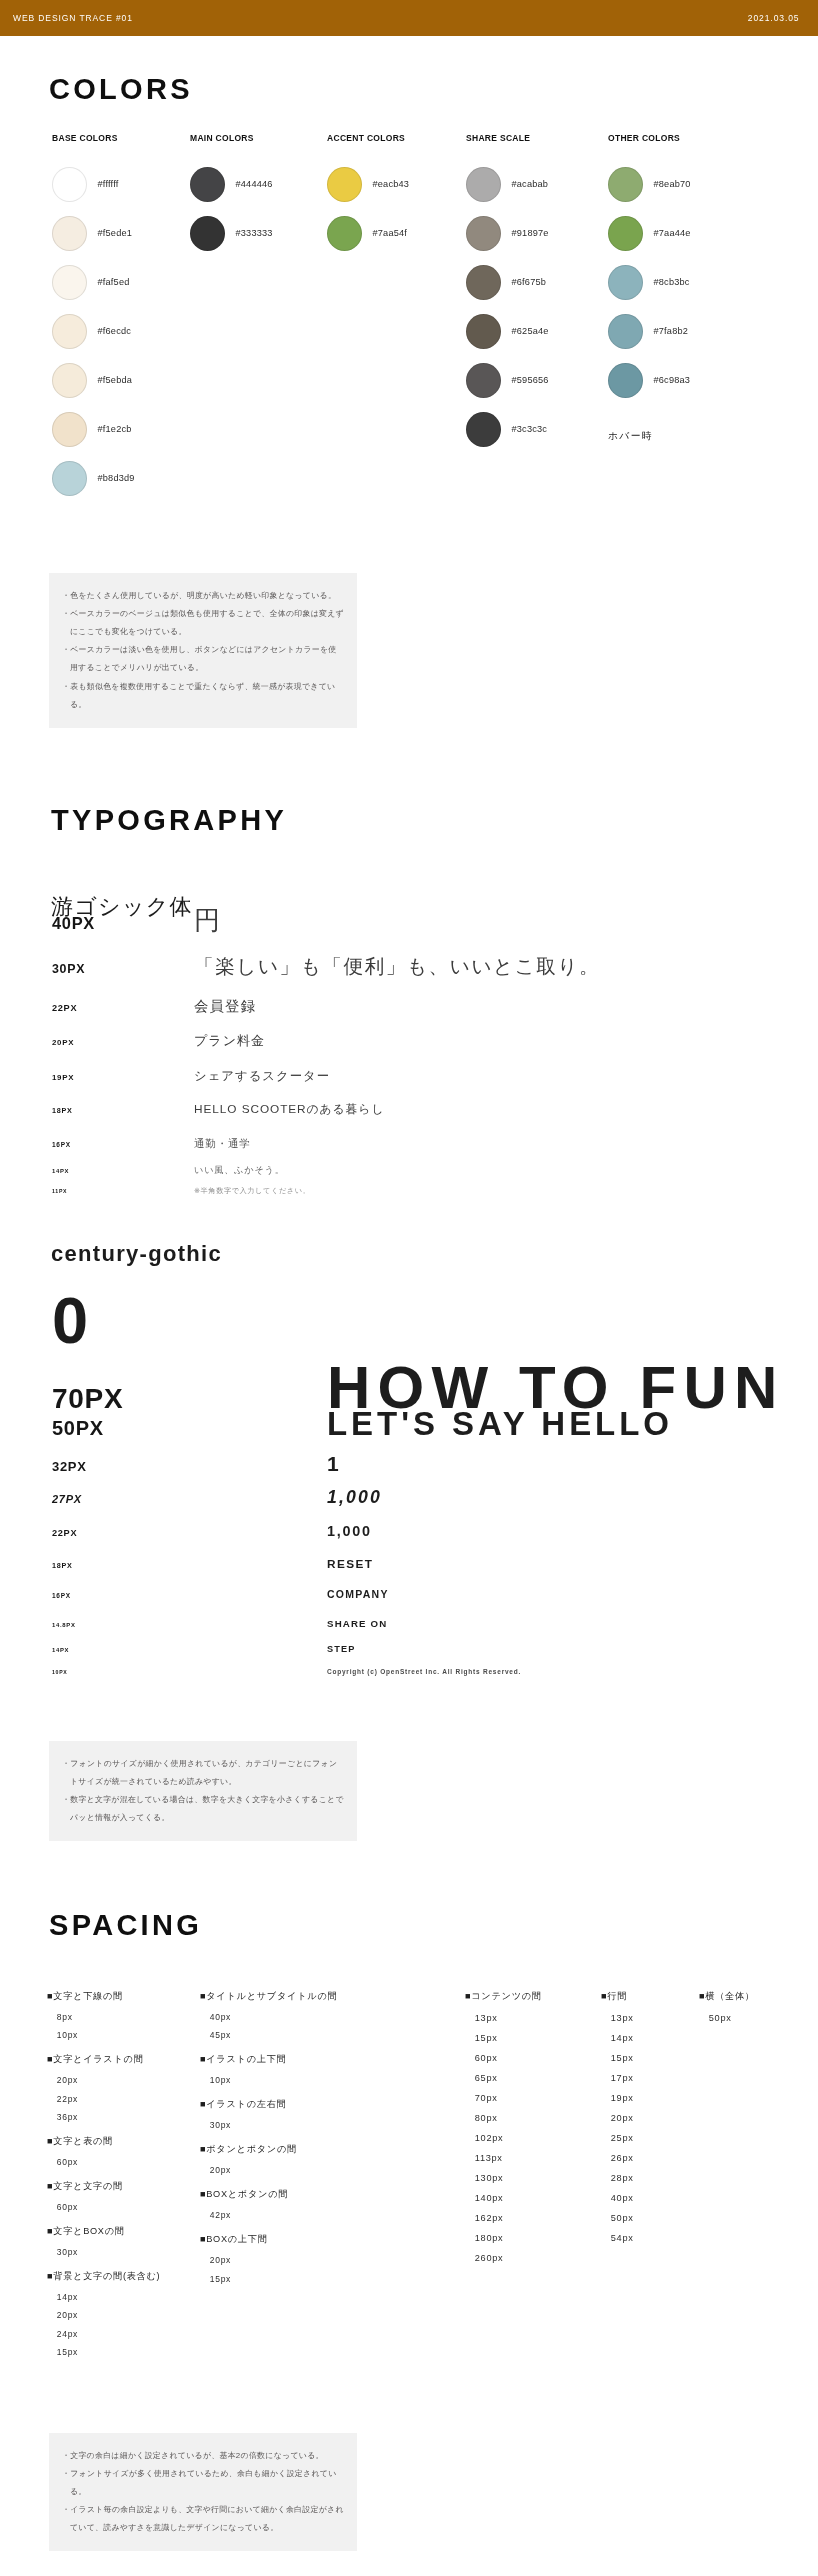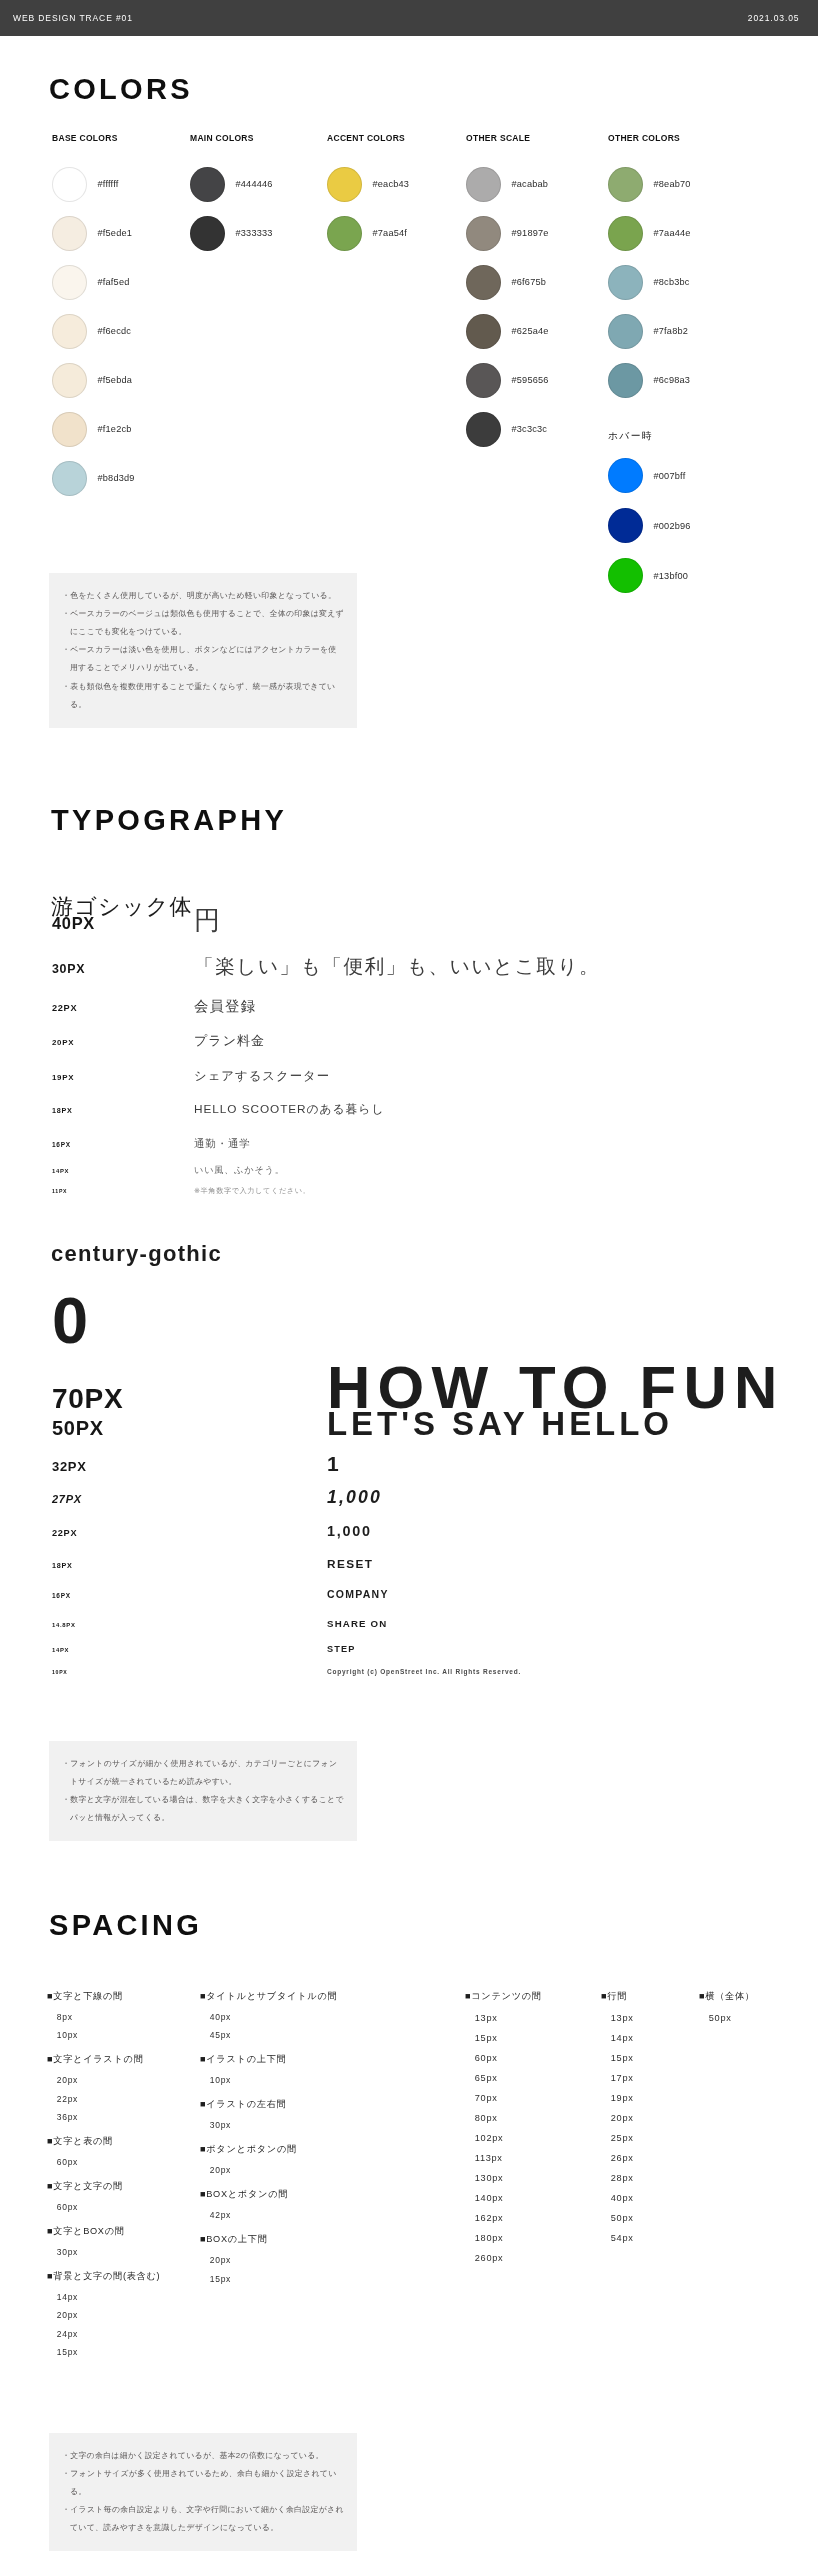--- a/index.html
+++ b/index.html
@@ -50,21 +50,21 @@
   .sp-col{position:absolute;top:1990px}
   .sp-group{margin-bottom:8.5px}
   .sp-head{font-size:9.2px;font-weight:500;letter-spacing:0.7px;color:#1f1f1f;line-height:13px;margin-bottom:5.2px;white-space:nowrap}
   .sp-val{padding-left:9.8px;letter-spacing:0.7px;color:#2e2e2e;white-space:nowrap}
   .sp-small .sp-val{font-size:8.5px;line-height:18.3px}
   .sp-big .sp-val{font-size:9.2px;line-height:20px}
 </style>
 </head>
 <body>
 
-<div class="header abs" id="header-bar" style="background: #404040;">
+<div class="header abs" id="header-bar" style="background: #a16207;">
   <span>WEB DESIGN TRACE #01</span>
   <span>2021.03.05</span>
 </div>
 
 <h1 class="sec-title abs" style="left:49px;top:73px">COLORS</h1>
 <div id="color-groups">
     <div class="color-col" style="left: 52px;">
       <div class="col-head">BASE COLORS</div>
       <div class="swatches">
         <div class="swatch-row">
@@ -117,21 +117,21 @@
           <span class="dot" style="background: rgb(234, 203, 67);"></span>
           <span class="hex">#eacb43</span>
         </div>
         <div class="swatch-row">
           <span class="dot" style="background: rgb(122, 165, 79);"></span>
           <span class="hex">#7aa54f</span>
         </div>
       </div>
     </div>
     <div class="color-col" style="left: 466px;">
-      <div class="col-head">OTHER SCALE</div>
+      <div class="col-head">SHARE SCALE</div>
       <div class="swatches">
         <div class="swatch-row">
           <span class="dot" style="background: rgb(172, 171, 171);"></span>
           <span class="hex">#acabab</span>
         </div>
         <div class="swatch-row">
           <span class="dot" style="background: rgb(145, 137, 126);"></span>
           <span class="hex">#91897e</span>
         </div>
         <div class="swatch-row">
@@ -170,34 +170,20 @@
         <div class="swatch-row">
           <span class="dot" style="background: rgb(127, 168, 178);"></span>
           <span class="hex">#7fa8b2</span>
         </div>
         <div class="swatch-row">
           <span class="dot" style="background: rgb(108, 152, 163);"></span>
           <span class="hex">#6c98a3</span>
         </div>
       </div>
       <div class="hover-head">ホバー時</div>
-      <div class="swatches hover-swatches" style="margin-top: 7.9px;">
-        <div class="swatch-row">
-          <span class="dot" style="background: rgb(0, 123, 255);"></span>
-          <span class="hex">#007bff</span>
-        </div>
-        <div class="swatch-row">
-          <span class="dot" style="background: rgb(0, 43, 150);"></span>
-          <span class="hex">#002b96</span>
-        </div>
-        <div class="swatch-row">
-          <span class="dot" style="background: rgb(19, 191, 0);"></span>
-          <span class="hex">#13bf00</span>
-        </div>
-      </div>
     </div>
   </div>
 
 <div class="notes abs" id="notes-colors" style="top:573px;min-height:138px">
     <p>・色をたくさん使用しているが、明度が高いため軽い印象となっている。</p>
     <p>・ベースカラーのベージュは類似色も使用することで、全体の印象は変えずにここでも変化をつけている。</p>
     <p>・ベースカラーは淡い色を使用し、ボタンなどにはアクセントカラーを使用することでメリハリが出ている。</p>
     <p>・表も類似色を複数使用することで重たくならず、統一感が表現できている。</p>
   </div>
 

